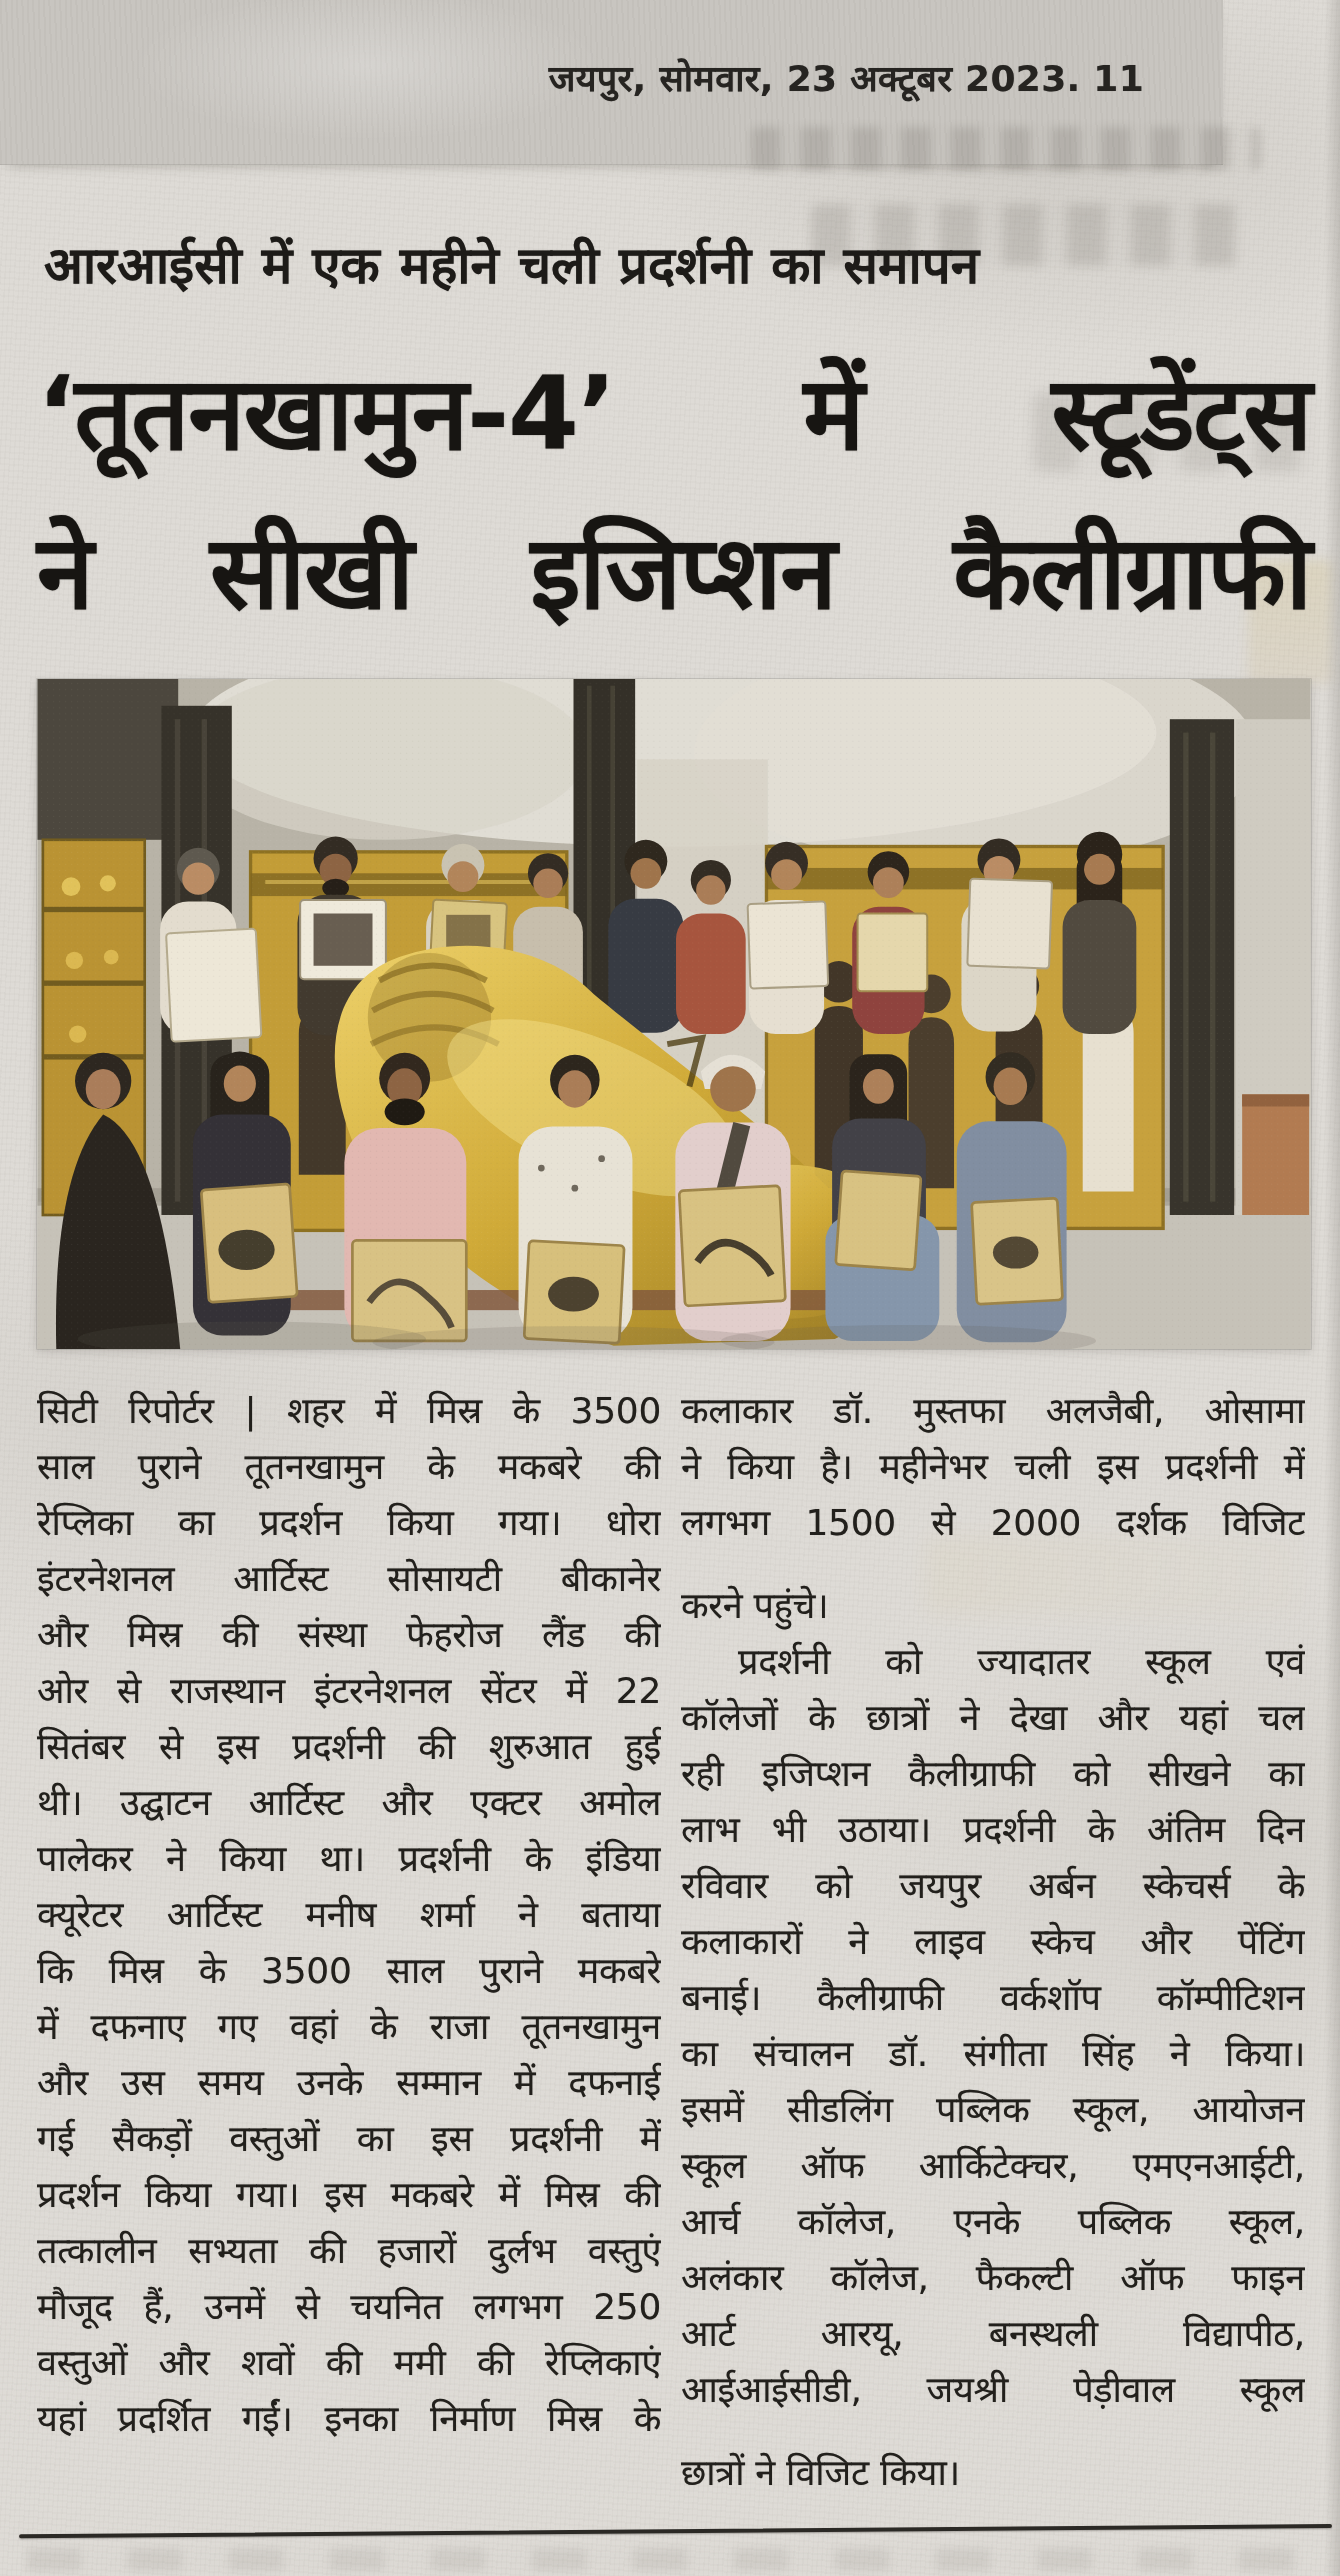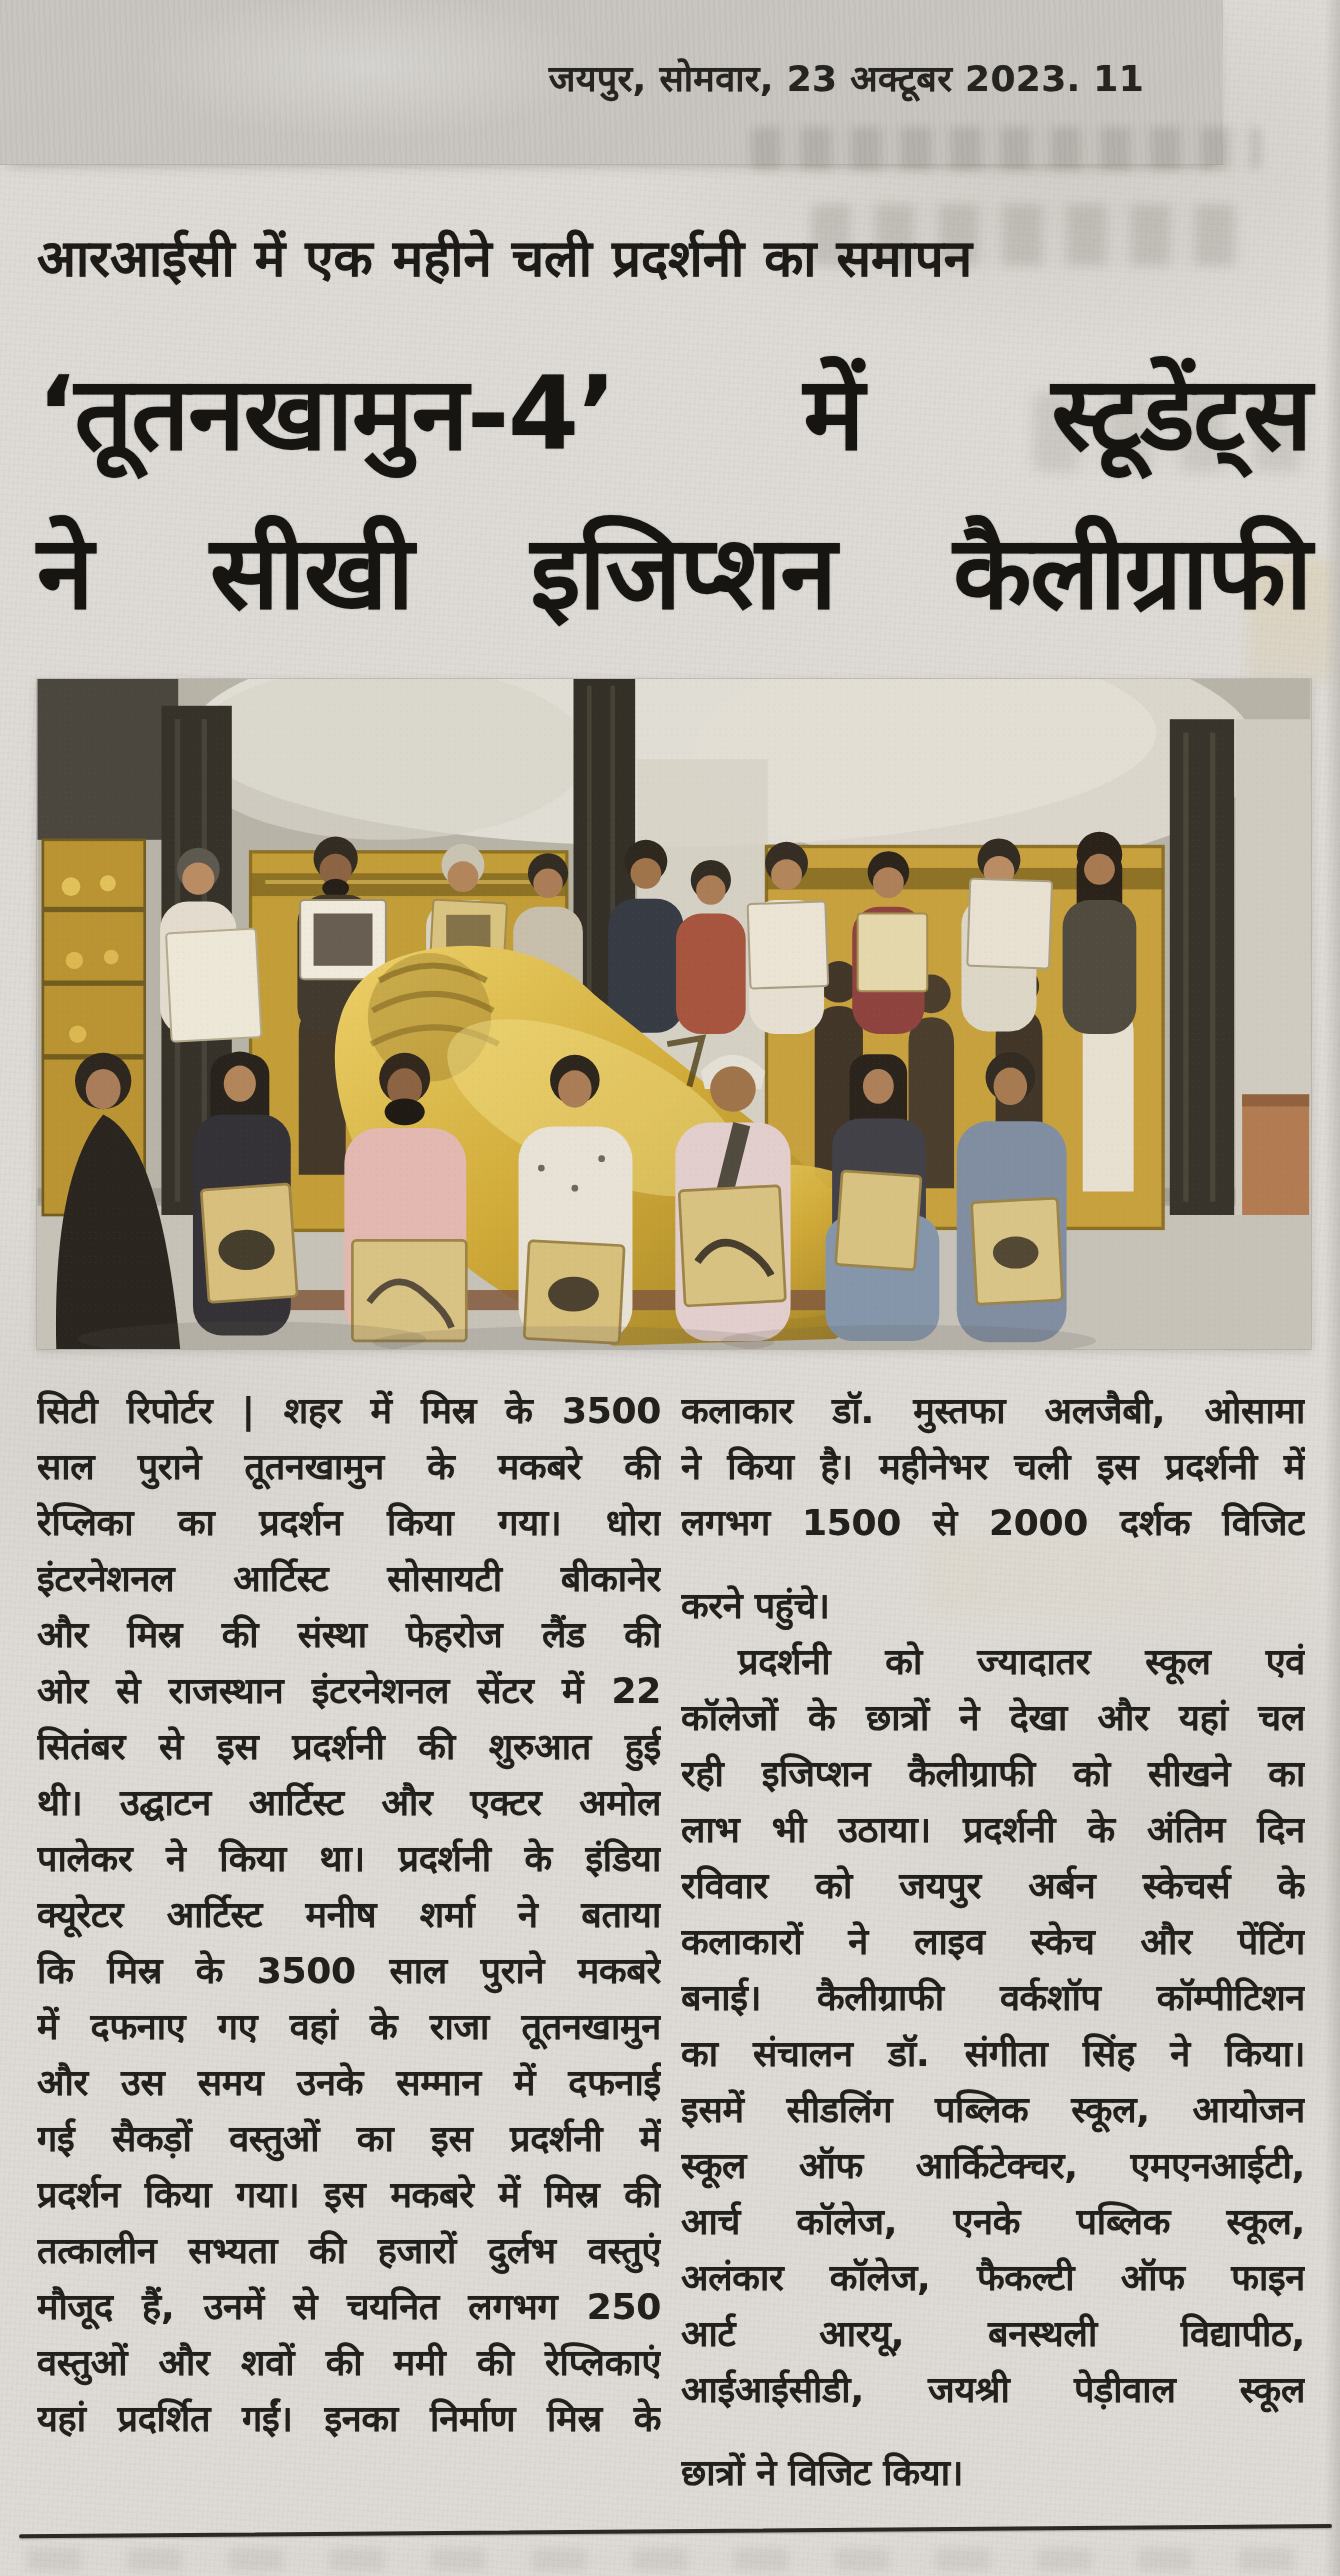--- a/index.html
+++ b/index.html
@@ -25,21 +25,21 @@
       repeating-linear-gradient(88deg, rgba(100,96,90,.05) 0 2px, rgba(0,0,0,0) 2px 5.4px);
     border-bottom:0.7px solid rgba(90,86,80,.15);
     box-shadow:0 6.7px 12px -8px rgba(60,56,50,.35);
   }
   .dateline{
     position:absolute; right:79px; top:55px; font-size:36px; line-height:48px;
     font-weight:bold; letter-spacing:0.3px; color:#262421;
     text-shadow:0 0 0.7px rgba(38,36,33,.45);
   }
   .kicker{
-    position:absolute; left:37px; top:220px; width:935px; margin:0;
+    position:absolute; left:37px; top:220px; width:935px; margin:7px;
     font-size:51px; line-height:78px; font-weight:bold; color:#1d1b18;
     text-align:justify; text-align-last:justify;
     text-shadow:0 0 0.7px rgba(29,27,24,.55);
   }
   .headline{position:absolute; left:37px; top:334px; width:1274px; margin:0;}
   .hl{
     font-size:102px; line-height:159px; font-weight:bold; color:#171512;
     text-align:justify; text-align-last:justify; letter-spacing:-1.3px;
     text-shadow:0 0 1.3px rgba(23,21,18,.5);
   }
@@ -48,21 +48,21 @@
     box-shadow:0 0 0 0.7px rgba(80,76,70,.25), 0 2.7px 9.4px rgba(60,56,50,.18);
     overflow:hidden;
   }
   .photo svg{display:block;}
   .col{position:absolute; top:1383px; width:624px;}
   .col-left{left:37px;}
   .col-right{left:681px;}
   .bl{
     font-size:36px; line-height:56px; max-height:56px; overflow:hidden;
     text-align:justify; text-align-last:justify; letter-spacing:-0.3px;
-    color:#22201c; text-shadow:0 0 0.7px rgba(34,32,28,.4);font-weight:bold;
+    color:#22201c; text-shadow:0 0 0.7px rgba(34,32,28,.4);
   }
   .bl.indent{text-indent:57px;}
   .bl.end{text-align-last:left;margin-top:27px;}
   .rule{
     position:absolute; left:19px; top:2524px; width:1313px; height:4px;
     background:#2b2925; border-radius:2px;
     transform:rotate(-0.45deg); transform-origin:right center;
     box-shadow:0 1.3px 1.3px rgba(43,41,37,.25);
   }
   

